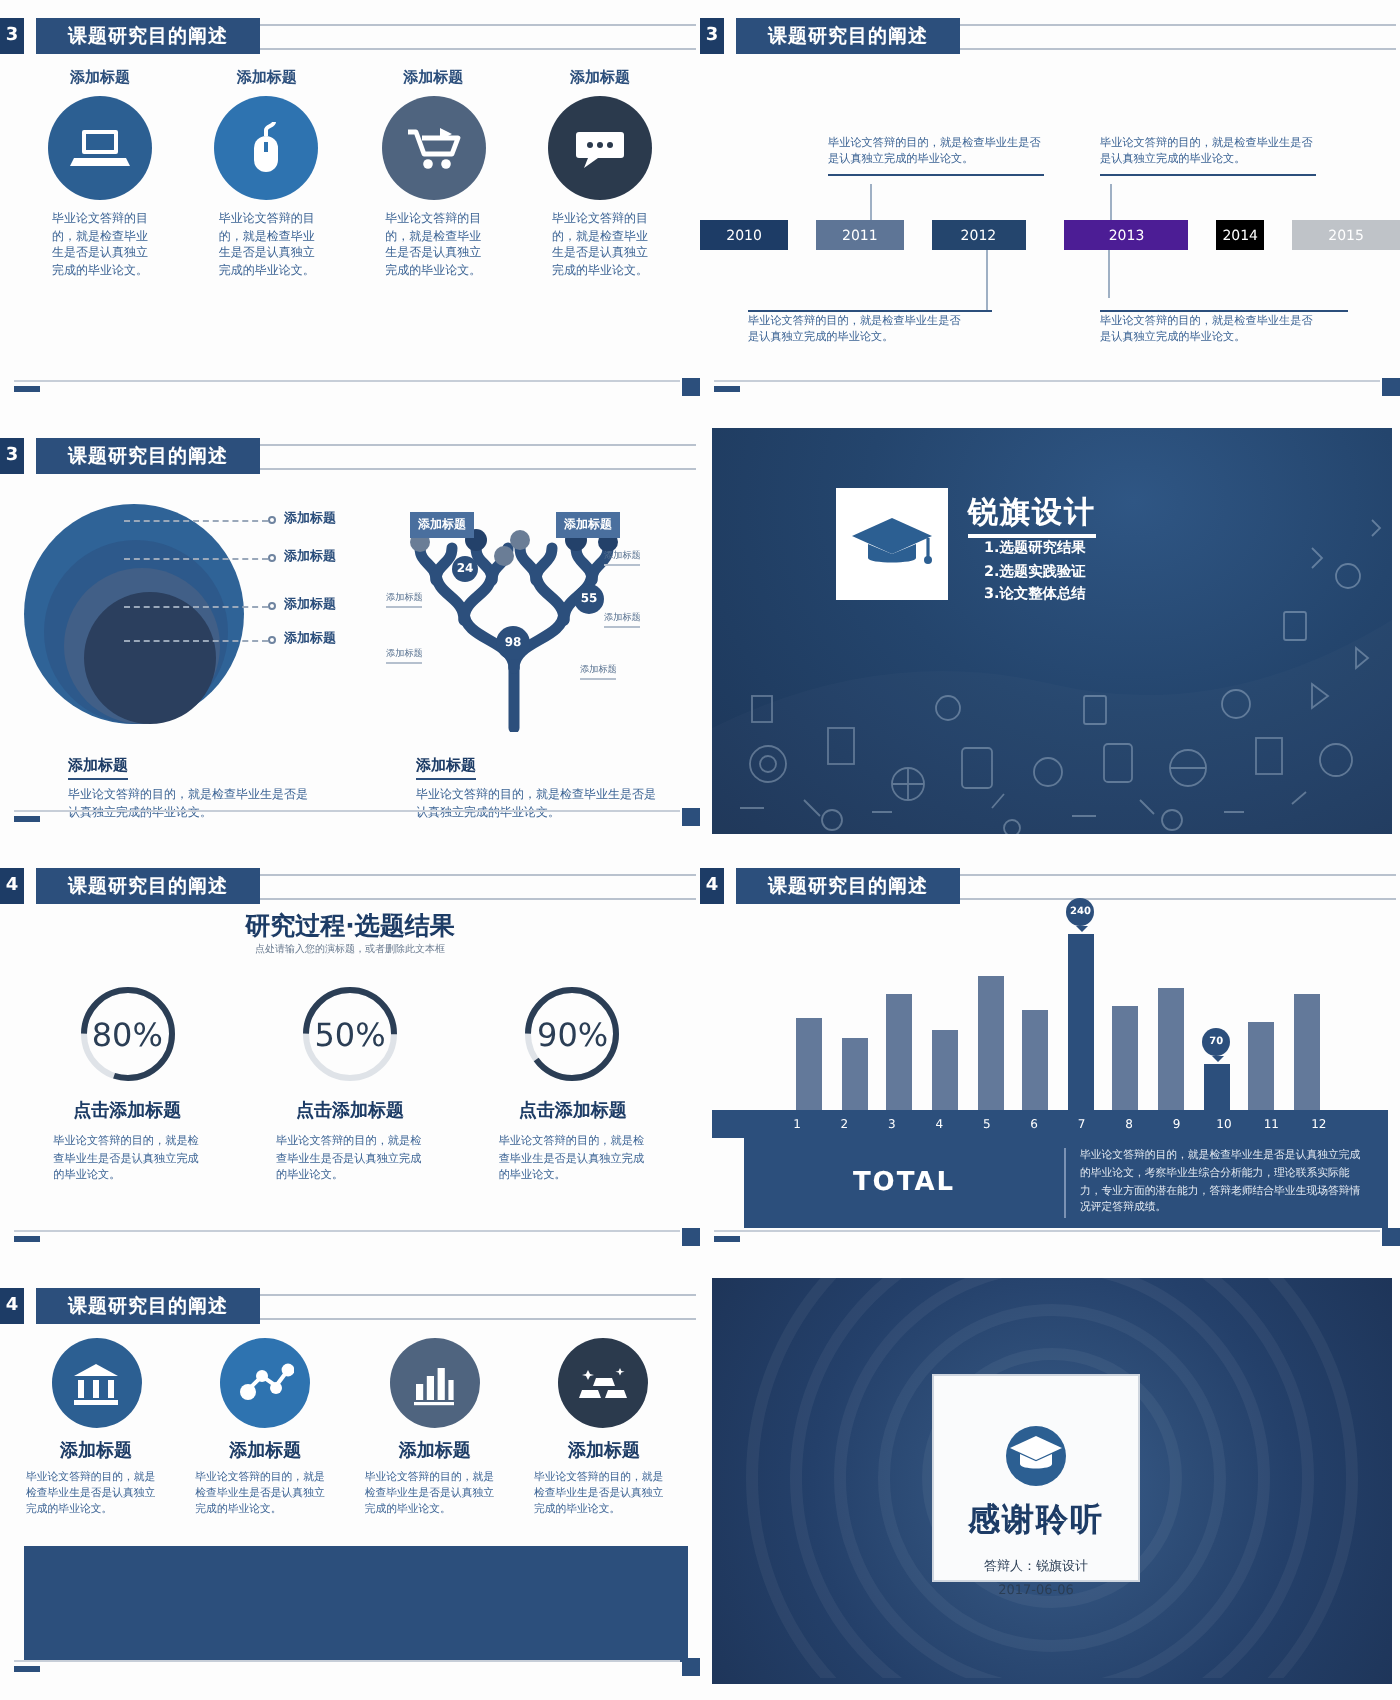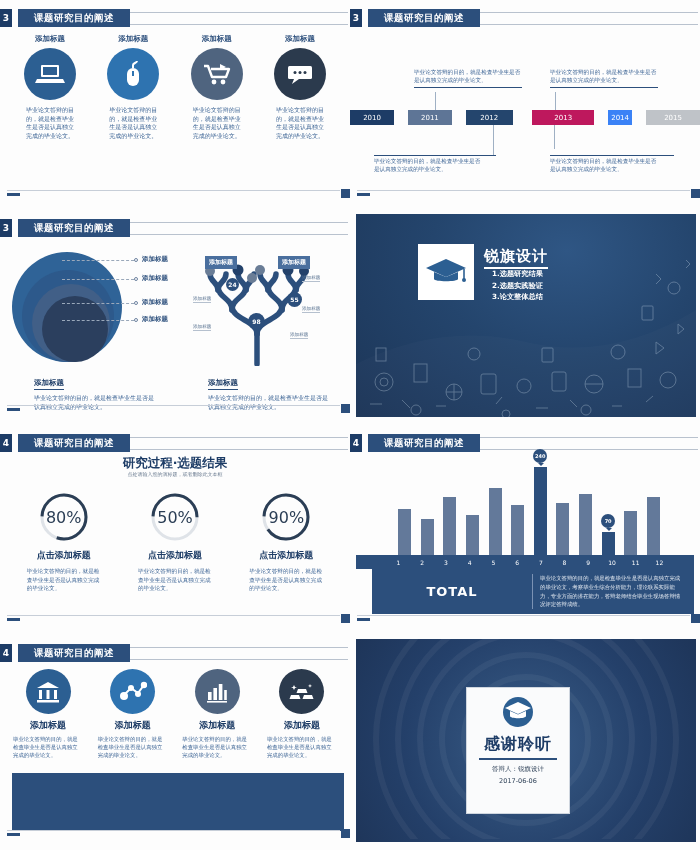--- a/index.html
+++ b/index.html
@@ -118,22 +118,22 @@
   .s7-row { position: absolute; top: 34px; left: 10px; right: 10px; display: flex; justify-content: space-between; }
   .s7-col { width: 76px; display: flex; flex-direction: column; align-items: center; }
   .s7-circ { width: 45px; height: 45px; border-radius: 50%; display: flex; align-items: center; justify-content: center; }
   .s7-cap { font-size: 9px; font-weight: bold; color: #1d3c66; margin-top: 5px; }
   .s7-body { font-size: 5.4px; line-height: 1.5; color: #3b6394; margin-top: 3px; width: 70px; }
   .s7-block { position: absolute; left: 12px; right: 6px; top: 138px; height: 58px; background: #2c4f7c; }
 
   
   .thanks { position: absolute; inset: 4px 4px 8px 6px; background: radial-gradient(circle at 50% 52%, #3a5e8c 0%, #2d4c76 35%, #24406a 60%, #1e3559 100%); overflow: hidden; }
   .thanks .rings { position: absolute; inset: 0; }
-  .tcard { position: absolute; left: 110px; top: 48px; width: 104px; height: 127px; background: #fafbfc; border: 1px solid #cfd6df;
-           display: flex; flex-direction: column; align-items: center; padding-top: 8px; }
+  .tcard { position: absolute; left: 110px; top: 48px; width: 104px; height: 104px; background: #fafbfc; border: 1px solid #cfd6df;
+           display: flex; flex-direction: column; align-items: center; padding-top: 24px; }
   .tcard .tt { font-size: 16px; font-weight: bold; color: #1d3c66; letter-spacing: 1px; margin-top: 2px; }
   .tcard .urule { width: 78px; height: 2px; background: #2c4f7c; margin: 3px 0 5px; }
   .tcard .p1 { font-size: 6.5px; color: #2b3e55; }
   .tcard .p2 { font-size: 6.5px; color: #2b3e55; margin-top: 3px; }
 </style>
 </head>
 <body>
 
 <div class="sheet">
 
@@ -228,23 +228,23 @@
     <div class="tl-stem" style="left:143px; top:125px; height:30px;"></div>
     <div class="tl-stem" style="left:204px; top:125px; height:24px;"></div>
 
     <div class="tl-band">
       <div class="tl-cell" style="width:45px;background:#1d3c66">2010</div>
       <div class="tl-gap"></div>
       <div class="tl-cell" style="width:45px;background:#5e7596">2011</div>
       <div class="tl-gap"></div>
       <div class="tl-cell" style="width:48px;background:#24456d">2012</div>
       <div class="tl-gap" style="width:20px"></div>
-      <div class="tl-cell" style="width:63px;background:#be185d">2013</div>
+      <div class="tl-cell" style="width:63px;background:#4c1d95">2013</div>
       <div class="tl-gap"></div>
-      <div class="tl-cell" style="width:25px;background:#3b82f6">2014</div>
+      <div class="tl-cell" style="width:25px;background:#000000">2014</div>
       <div class="tl-gap"></div>
       <div class="tl-cell" style="width:55px;background:#bfc3c8">2015</div>
     </div>
 
     <div class="tl-hook" style="left:24px; width:122px; top:155px;"></div>
     <div class="tl-hook" style="left:200px; width:124px; top:155px;"></div>
 
     <div class="tl-note" style="left:24px; top:157px;">
       <span>毕业论文答辩的目的，就是检查毕业生是否是认真独立完成的毕业论文。</span>
     </div>

